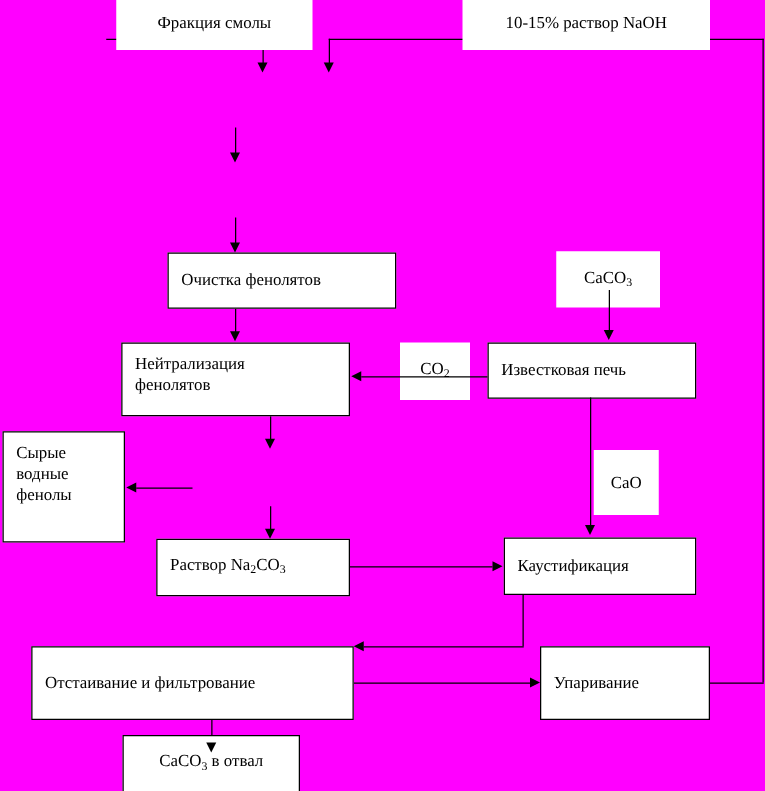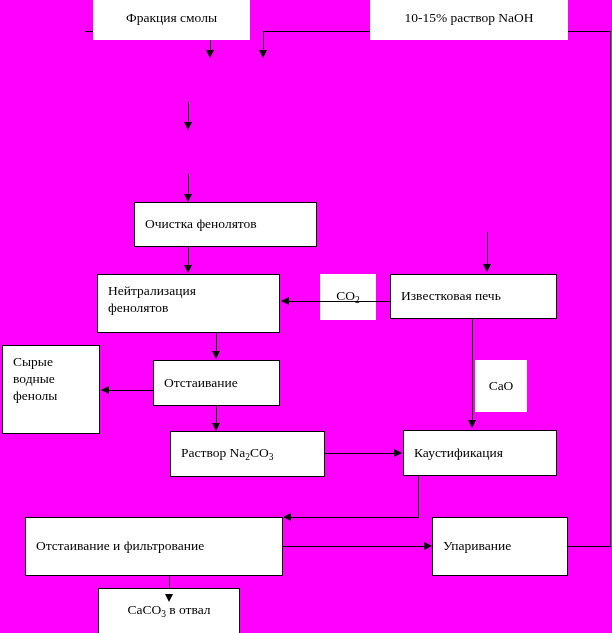--- a/index.html
+++ b/index.html
@@ -109,32 +109,32 @@
 
 
   <div class="node bordered" style="left:97px;top:202px;width:183px;height:45px;margin-left:37px;">
     <span class="lbl">Очистка фенолятов</span>
   </div>
 
   <div class="node bordered topalign" style="left:97px;top:274px;width:183px;height:59px;">
     <span class="lbl">Нейтрализация<br>фенолятов</span>
   </div>
 
-  <div class="node bordered" style="left:153px;top:360px;width:127px;height:46px;">
-    <span class="lbl">Отстаивание</span>
-  </div>
 
   <div class="node bordered topalign" style="left:2px;top:345px;width:98px;height:89px;">
     <span class="lbl">Сырые<br>водные<br>фенолы</span>
   </div>
 
-  <div class="node bordered" style="left:125px;top:431px;width:155px;height:46px;margin-left:45px;">
+  <div class="node bordered" style="left:125px;top:431px;width:155px;height:46px;">
     <span class="lbl">Раствор Na<sub>2</sub>CO<sub>3</sub></span>
   </div>
 
+  <div class="node plain center" style="left:445px;top:201px;width:83px;height:45px;">
+    <span class="lbl">CaCO<sub>3</sub></span>
+  </div>
 
   <div class="node plain center" style="left:320px;top:274px;width:56px;height:46px;">
     <span class="lbl">CO<sub>2</sub></span>
   </div>
 
   <div class="node bordered" style="left:390px;top:274px;width:167px;height:45px;">
     <span class="lbl">Известковая печь</span>
   </div>
 
   <div class="node plain center" style="left:475px;top:360px;width:52px;height:52px;">

